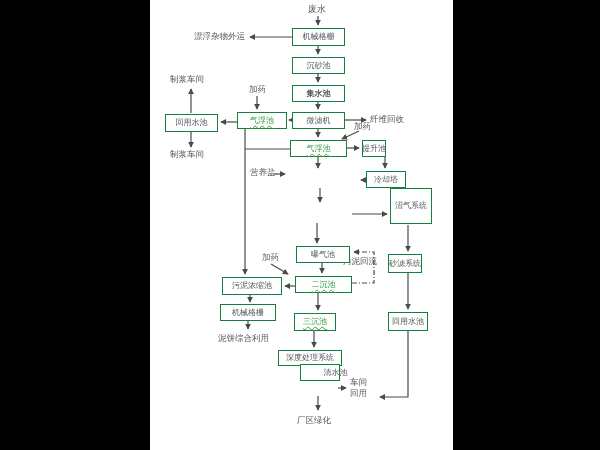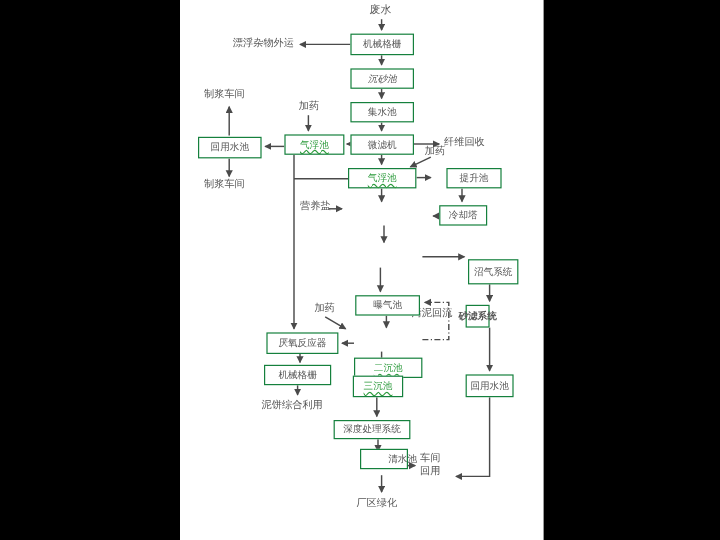--- a/index.html
+++ b/index.html
@@ -85,69 +85,69 @@
     <div class="lbl" style="left:218px;top:333px;">泥饼综合利用</div>
     <div class="lbl" style="left:350px;top:377px;">
       <div>车间</div>
       <div>回用</div>
     </div>
     <div class="lbl" style="left:297px;top:415px;">厂区绿化</div>
 
     <div class="box" style="left:292px;top:28px;width:53px;height:18px;">
         <span>机械格栅</span>
       </div>
-    <div class="box" style="left:292px;top:57px;width:53px;height:17px;font-style:italic;">
+    <div class="box" style="left:292px;top:57px;width:53px;height:17px;">
         <span>沉砂池</span>
       </div>
-    <div class="box" style="left:292px;top:85px;width:53px;height:17px;">
+    <div class="box" style="left:292px;top:85px;width:53px;height:17px;font-weight:bold;">
         <span>集水池</span>
       </div>
     <div class="box" style="left:292px;top:112px;width:53px;height:17px;">
         <span>微滤机</span>
       </div>
     <div class="box green" style="left:237px;top:112px;width:50px;height:17px;">
         <span>气浮池</span>
       </div>
     <div class="box" style="left:165px;top:114px;width:53px;height:18px;">
         <span>回用水池</span>
       </div>
     <div class="box green" style="left:290px;top:140px;width:57px;height:17px;">
         <span>气浮池</span>
       </div>
-    <div class="box" style="left:372px;top:140px;width:46px;height:17px;">
+    <div class="box" style="left:362px;top:140px;width:24px;height:17px;">
         <span>提升池</span>
       </div>
     <div class="box" style="left:366px;top:171px;width:40px;height:17px;">
         <span>冷却塔</span>
       </div>
-    <div class="box" style="left:390px;top:216px;width:42px;height:21px;">
+    <div class="box" style="left:390px;top:188px;width:42px;height:36px;">
         <span>沼气系统</span>
       </div>
     <div class="box" style="left:296px;top:246px;width:54px;height:17px;">
         <span>曝气池</span>
       </div>
-    <div class="box green" style="left:295px;top:276px;width:57px;height:17px;margin-top:22px;">
+    <div class="box green" style="left:295px;top:276px;width:57px;height:17px;">
         <span>二沉池</span>
       </div>
-    <div class="box" style="left:388px;top:254px;width:20px;height:19px;font-weight:bold;">
+    <div class="box" style="left:388px;top:254px;width:34px;height:19px;">
         <span>砂滤系统</span>
       </div>
     <div class="box" style="left:222px;top:277px;width:60px;height:18px;">
-        <span>厌氧反应器</span>
+        <span>污泥浓缩池</span>
       </div>
     <div class="box" style="left:220px;top:304px;width:56px;height:17px;">
         <span>机械格栅</span>
       </div>
     <div class="box green" style="left:294px;top:313px;width:42px;height:18px;">
         <span>三沉池</span>
       </div>
     <div class="box" style="left:278px;top:350px;width:64px;height:16px;">
         <span>深度处理系统</span>
       </div>
-    <div class="box" style="left:300px;top:374px;width:40px;height:17px;padding-left:31px;">
+    <div class="box" style="left:300px;top:364px;width:40px;height:17px;padding-left:31px;">
         <span>清水池</span>
       </div>
     <div class="box" style="left:388px;top:312px;width:40px;height:19px;">
         <span>回用水池</span>
       </div>
 
   </div>
 </div>
 
 </body></html>

